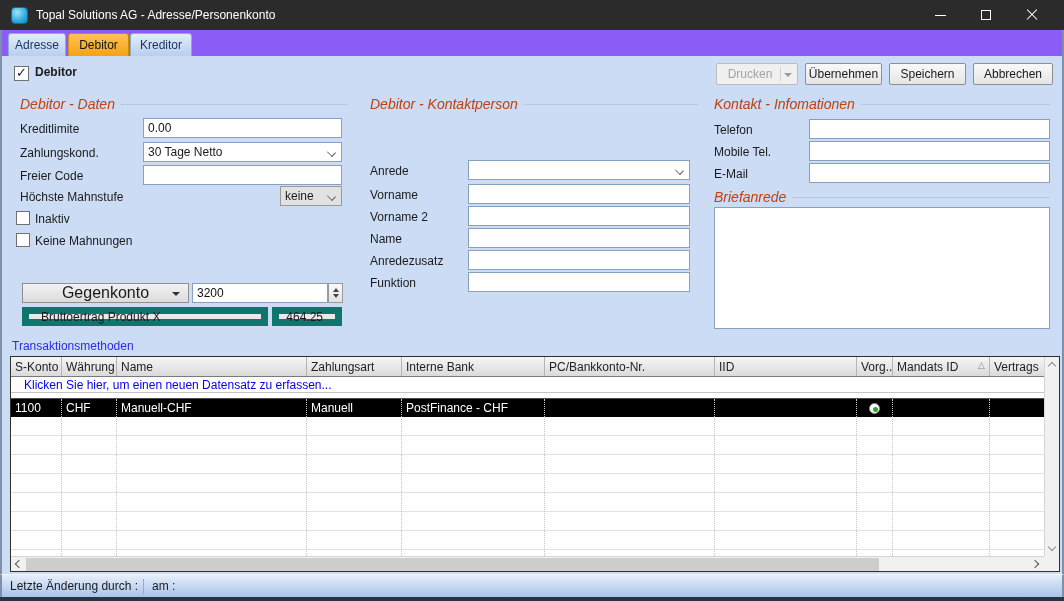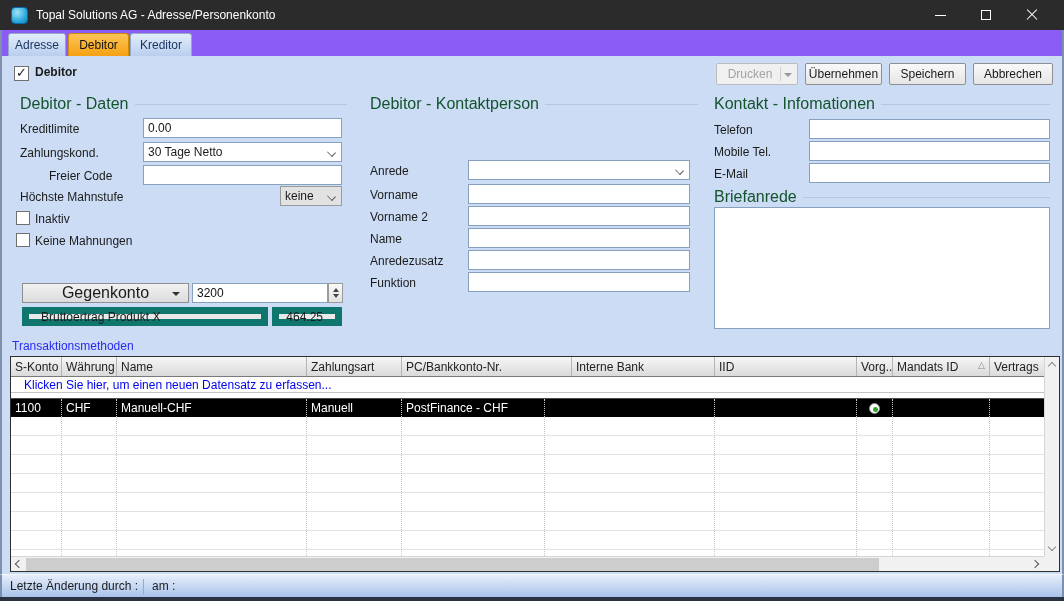--- a/index.html
+++ b/index.html
@@ -31,21 +31,21 @@
   .checkbox.checked::after{content:"✓";position:absolute;left:1px;top:-2px;font-size:13px;font-weight:bold;color:#222;}
   .cb-small{width:14px;height:14px;}
   .bold-label{font-weight:bold;font-size:14px;color:#0b0b0b;}
 
   .btn{position:absolute;height:22px;display:flex;align-items:center;justify-content:center;font-size:12px;color:#1a1a1a;background:linear-gradient(#f9f9f9,#e5e5e5);border:1px solid #8f8f8f;border-radius:2px;cursor:default;}
   .btn.disabled{color:#a3a3a3;background:#f0f0f0;border-color:#bcbcbc;}
   .split-arrow{position:absolute;right:5px;top:9px;width:0;height:0;border-left:4px solid transparent;border-right:4px solid transparent;border-top:4px solid #9a9a9a;}
   .split-sep{position:absolute;right:16px;top:3px;bottom:3px;width:1px;background:#cfcfcf;}
 
   .section-title{position:absolute;display:flex;align-items:center;height:14px;}
-  .section-title span{color:#14532d;font-size:16px;white-space:nowrap;}
+  .section-title span{color:#c2410c;font-size:14px;white-space:nowrap;font-style:italic;}
   .section-title .rule{flex:1;height:1px;background:#b5c6e0;margin-left:6px;}
 
   .flabel{position:absolute;font-size:12px;color:#1b1b1b;white-space:nowrap;}
   .txt{position:absolute;height:20px;border:1px solid #86a0bd;background:#fff;font-family:inherit;font-size:12px;padding:0 4px;color:#111;outline:none;}
   .ro{background:#e9e9e9;border:7px solid #0f766e;display:flex;align-items:center;padding:0 12px;font-size:12px;}
   .combo{background:#fff;border:1px solid #86a0bd;display:flex;align-items:center;padding:0 4px;font-size:12px;position:absolute;height:20px;}
   .combo.gray{background:#e2e2e2;border-color:#9a9a9a;}
   .chev{position:absolute;right:6px;top:6px;width:7px;height:7px;border-right:1.5px solid #5a5a5a;border-bottom:1.5px solid #5a5a5a;transform:rotate(45deg) scale(1,.8);}
   .spinner{position:absolute;width:15px;height:20px;border:1px solid #9a9a9a;background:linear-gradient(#fafafa,#e2e2e2);}
   .spin-up{position:absolute;left:3.5px;top:4px;width:0;height:0;border-left:3.5px solid transparent;border-right:3.5px solid transparent;border-bottom:4px solid #444;}
@@ -144,21 +144,21 @@
 
     <div class="flabel" style="left:18px;top:66px;">Kreditlimite</div>
     <input class="txt" style="left: 141px; top: 62px; width: 199px;" value="0.00">
 
     <div class="flabel" style="left:18px;top:90px;">Zahlungskond.</div>
     <div class="combo" style="left:141px;top:86px;width:199px;">
       <span>30 Tage Netto</span>
       <span class="chev"></span>
     </div>
 
-    <div class="flabel" style="left:18px;top:113px;margin-left:29px;">Freier Code</div>
+    <div class="flabel" style="left:18px;top:113px;">Freier Code</div>
     <input class="txt" style="left: 141px; top: 109px; width: 199px;" value="">
 
     <div class="flabel" style="left:18px;top:134px;">Höchste Mahnstufe</div>
     <div class="combo gray" style="left:278px;top:130px;width:62px;">
       <span>keine</span>
       <span class="chev"></span>
     </div>
 
     <div class="checkbox cb-small" style="left:14px;top:155px;"></div>
     <div class="flabel" style="left:33px;top:156px;">Inaktiv</div>
@@ -216,22 +216,22 @@
     <div class="textarea" style="left:712px;top:151px;width:336px;height:122px;"></div>
 
     <div class="flabel" style="left:10px;top:283px;color:#2a2af0;">Transaktionsmethoden</div>
 
     <div class="grid">
       <div class="grid-header">
         <div class="gh" style="width:50px;">S-Konto</div>
         <div class="gh" style="width:55px;">Währung</div>
         <div class="gh" style="width:190px;">Name</div>
         <div class="gh" style="width:95px;">Zahlungsart</div>
+        <div class="gh" style="width:143px;">Interne Bank</div>
         <div class="gh" style="width:170px;">PC/Bankkonto-Nr.</div>
-        <div class="gh" style="width:143px;">Interne Bank</div>
         <div class="gh" style="width:142px;">IID</div>
         <div class="gh" style="width:36px;">Vorg...</div>
         <div class="gh" style="width:97px;">
           <span>Mandats ID</span>
           <span class="sort-icon">△</span>
         </div>
         <div class="gh" style="width:55px;border-right:none;">Vertrags</div>
       </div>
 
       <div class="grid-newrow">Klicken Sie hier, um einen neuen Datensatz zu erfassen...</div>

